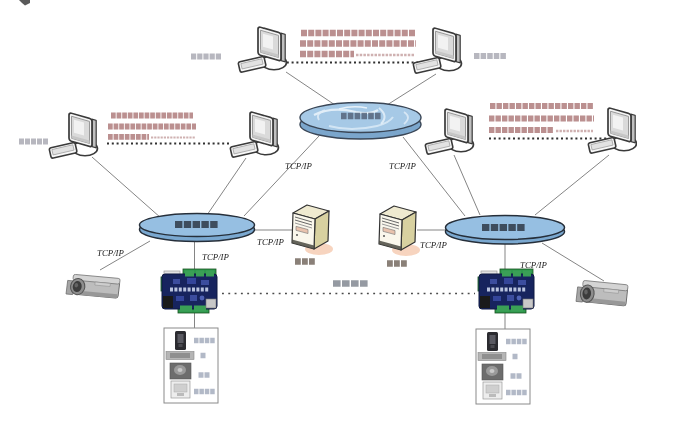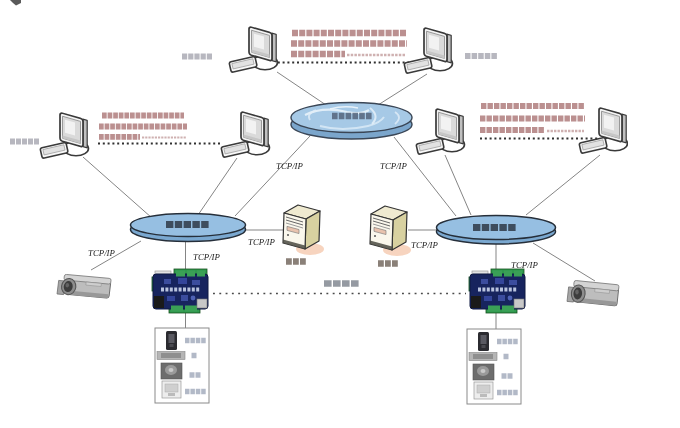--- a/index.html
+++ b/index.html
@@ -1,16 +1,16 @@
 <!DOCTYPE html>
 <html><head>
 <meta charset="utf-8">
 <style>
 html,body{margin:0;padding:0;background:#fff;}
-#wrap{position:relative;width:628px;height:428px;background:#fff;overflow:hidden;font-family:"Liberation Sans",sans-serif;}
+#wrap{position:relative;width:628px;height:428px;background:#fff;overflow:hidden;font-family:"Liberation Sans",sans-serif;padding-left:9px;}
 </style>
 </head>
 <body>
 <div id="wrap">
 <svg style="filter:blur(0.32px)" width="680" height="428" viewBox="0 0 680 428">
 <rect x="0" y="0" width="680" height="428" fill="#ffffff"></rect>
 <defs>
 <filter id="soft" x="-20%" y="-20%" width="140%" height="140%">
           <feGaussianBlur stdDeviation="0.45"></feGaussianBlur>
         </filter>

